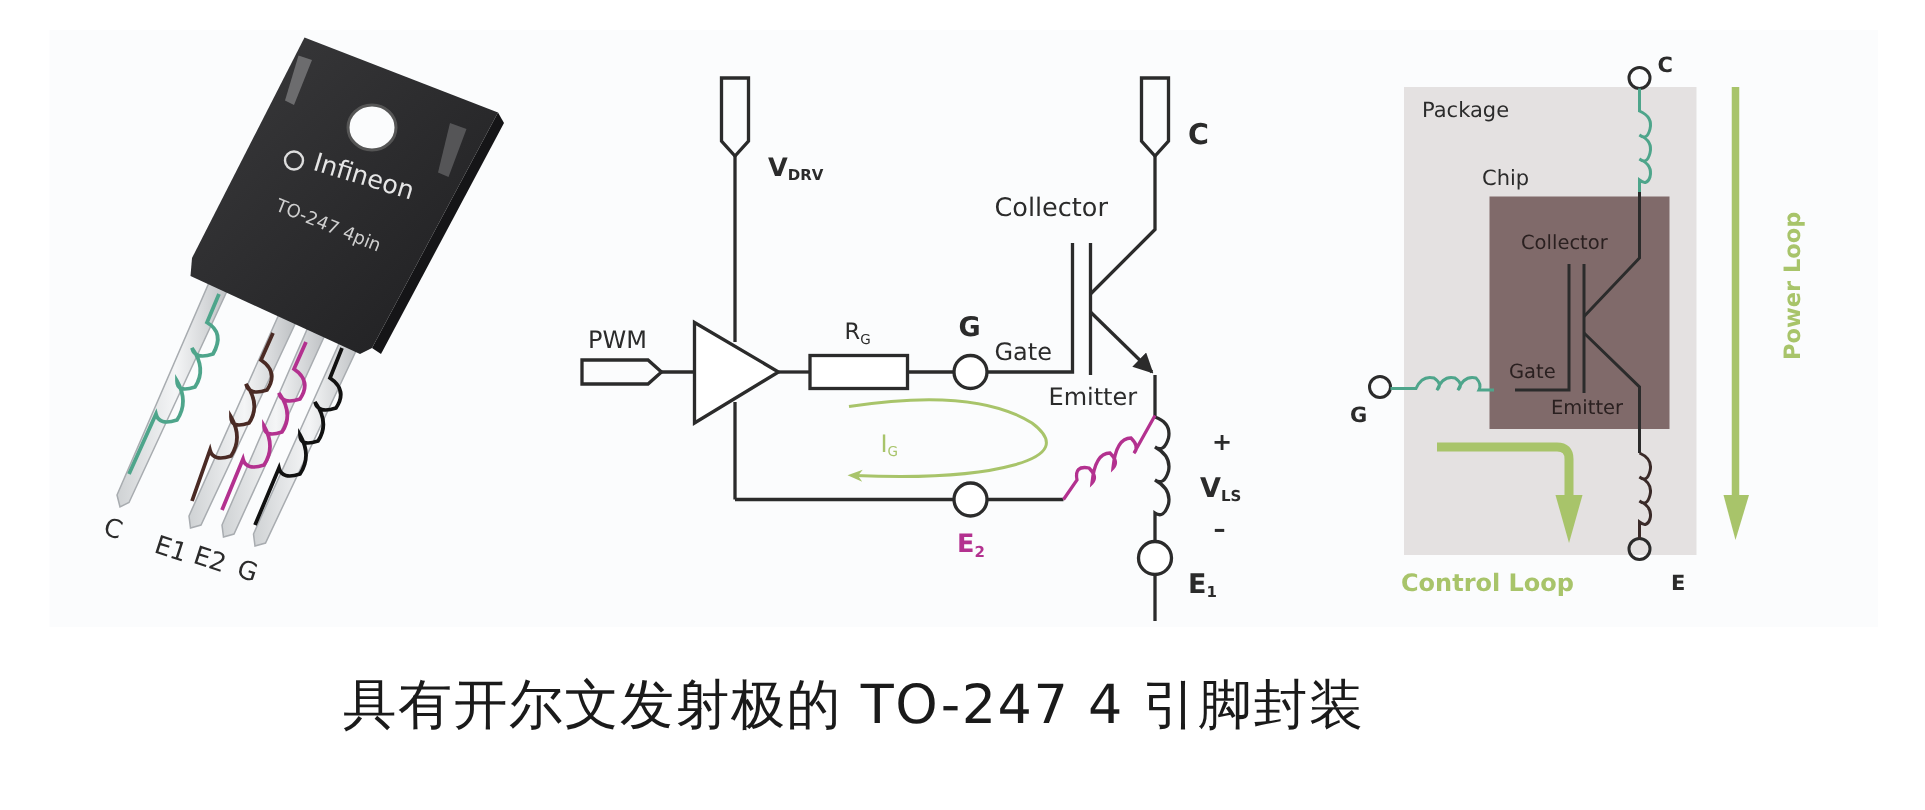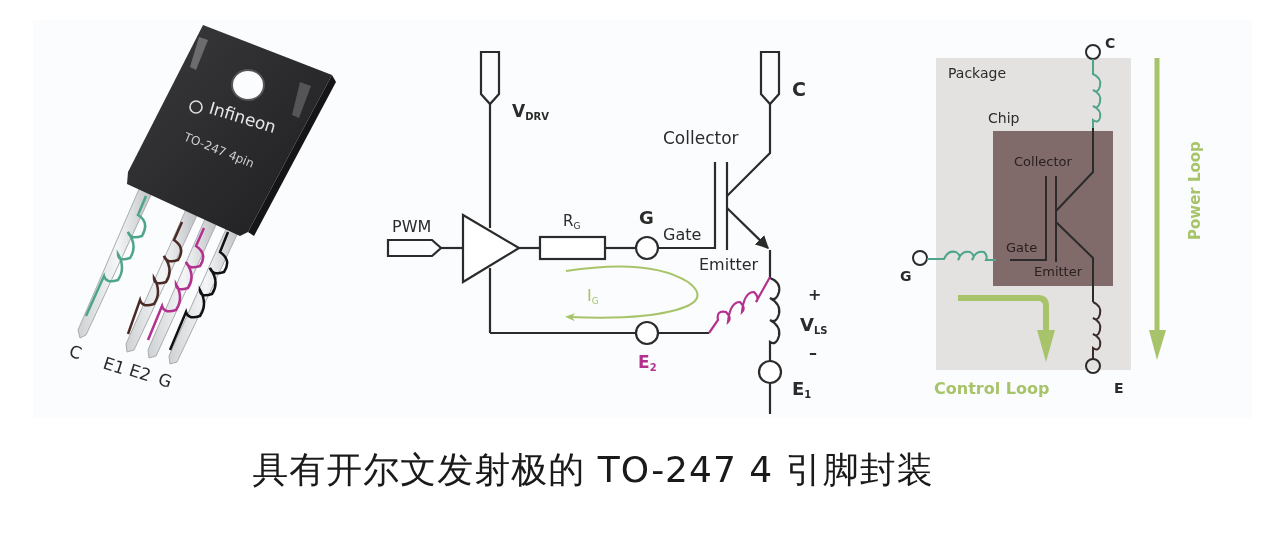--- a/index.html
+++ b/index.html
@@ -3,21 +3,21 @@
 <meta charset="utf-8">
 <style>
   html, body { margin: 0; padding: 0; background: #ffffff; }
   body { width: 1283px; height: 540px; position: relative; overflow: hidden;
          font-family: "DejaVu Sans", "Liberation Sans", sans-serif; }
   .panel { position: absolute; left: 33px; top: 20px; width: 1219px; height: 398px;
            background: #fbfcfd; }
   svg.main { position: absolute; left: 0; top: 0; }
   .caption { position: absolute; left: 0; top: 446px; width: 1138px; text-align: center;
              font-size: 36px; color: #1a1a1a; letter-spacing: 1px;
-             font-family: "DejaVu Sans", sans-serif; padding-left: 24px; }
+             font-family: "DejaVu Sans", sans-serif; }
   .lbl { font-family: "DejaVu Sans", sans-serif; fill: #2b2b2b; }
 </style>
 </head>
 <body>
 
 <div class="panel"></div>
 
 <svg class="main" width="1283" height="540" viewBox="0 0 1283 540">
   <defs>
     <marker id="arrowBlk" viewBox="0 0 10 10" refX="9" refY="5" markerWidth="6" markerHeight="6" orient="auto">

